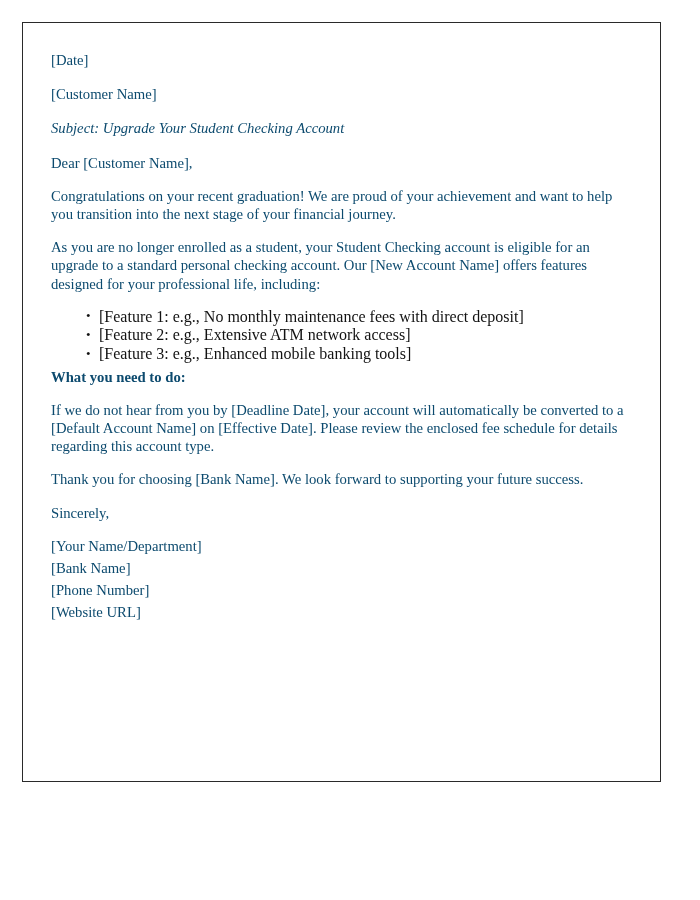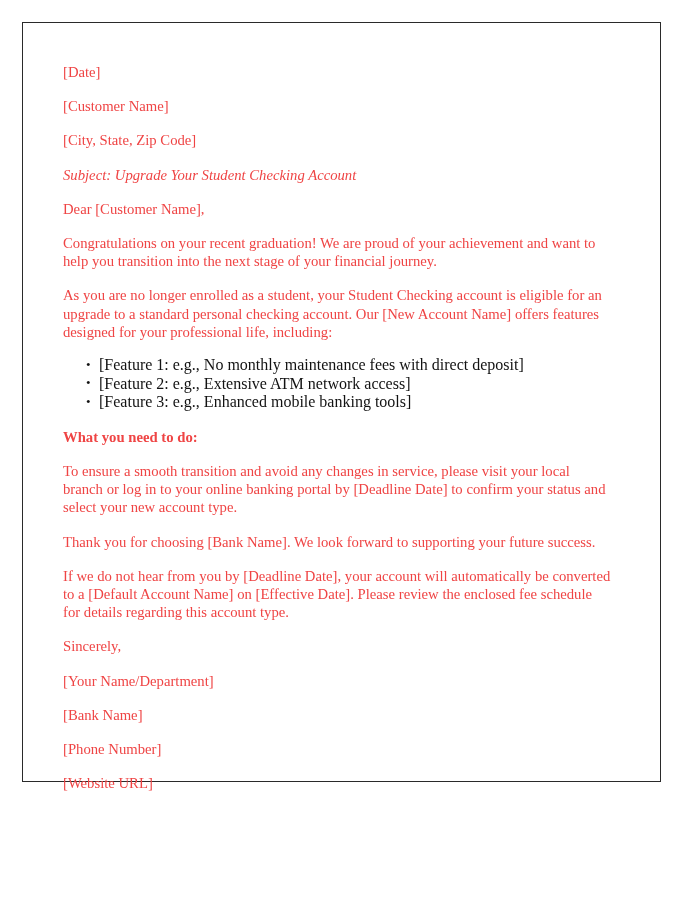--- a/index.html
+++ b/index.html
@@ -27,22 +27,22 @@
   }
 
   .content {
     padding: 24px 32px 0 24px;
   }
 
   .letter-line,
   .letter-para {
     font-size: 14.7px;
     line-height: 18.2px;
-    color: #ef4444;
-    margin: 16px;
+    color: #0c4a6e;
+    margin: 4px;
     text-align: left;
   }
 
   .block {
     margin: 0;
   }
 
   
   .gap-date      { margin-bottom: 16px; }
   .gap-address   { margin-bottom: 16px; }
@@ -82,21 +82,20 @@
 
 <div class="page">
   <div class="content">
 
     <div class="block gap-date">
       <p class="letter-line">[Date]</p>
     </div>
 
     <div class="block gap-address">
       <p class="letter-line">[Customer Name]</p>
-      <p class="letter-line">[City, State, Zip Code]</p>
     </div>
 
     <div class="block gap-subject">
       <p class="letter-line">Subject: Upgrade Your Student Checking Account</p>
     </div>
 
     <div class="block gap-salutation">
       <p class="letter-line">Dear [Customer Name],</p>
     </div>
 
@@ -105,25 +104,24 @@
     <p class="letter-para gap-para">As you are no longer enrolled as a student, your Student Checking account is eligible for an upgrade to a standard personal checking account. Our [New Account Name] offers features designed for your professional life, including:</p>
 
     <ul class="feature-list gap-list">
       <li>[Feature 1: e.g., No monthly maintenance fees with direct deposit]</li>
       <li>[Feature 2: e.g., Extensive ATM network access]</li>
       <li>[Feature 3: e.g., Enhanced mobile banking tools]</li>
     </ul>
 
     <p class="letter-para bold-heading gap-heading">What you need to do:</p>
 
-    <p class="letter-para gap-para">To ensure a smooth transition and avoid any changes in service, please visit your local branch or log in to your online banking portal by [Deadline Date] to confirm your status and select your new account type.</p>
+
+    <p class="letter-para gap-para">If we do not hear from you by [Deadline Date], your account will automatically be converted to a [Default Account Name] on [Effective Date]. Please review the enclosed fee schedule for details regarding this account type.</p>
 
     <p class="letter-para gap-para">Thank you for choosing [Bank Name]. We look forward to supporting your future success.</p>
-
-    <p class="letter-para gap-para">If we do not hear from you by [Deadline Date], your account will automatically be converted to a [Default Account Name] on [Effective Date]. Please review the enclosed fee schedule for details regarding this account type.</p>
 
     <div class="block gap-closing">
       <p class="letter-line">Sincerely,</p>
     </div>
 
     <div class="block">
       <p class="letter-line">[Your Name/Department]</p>
       <p class="letter-line">[Bank Name]</p>
       <p class="letter-line">[Phone Number]</p>
       <p class="letter-line">[Website URL]</p>

